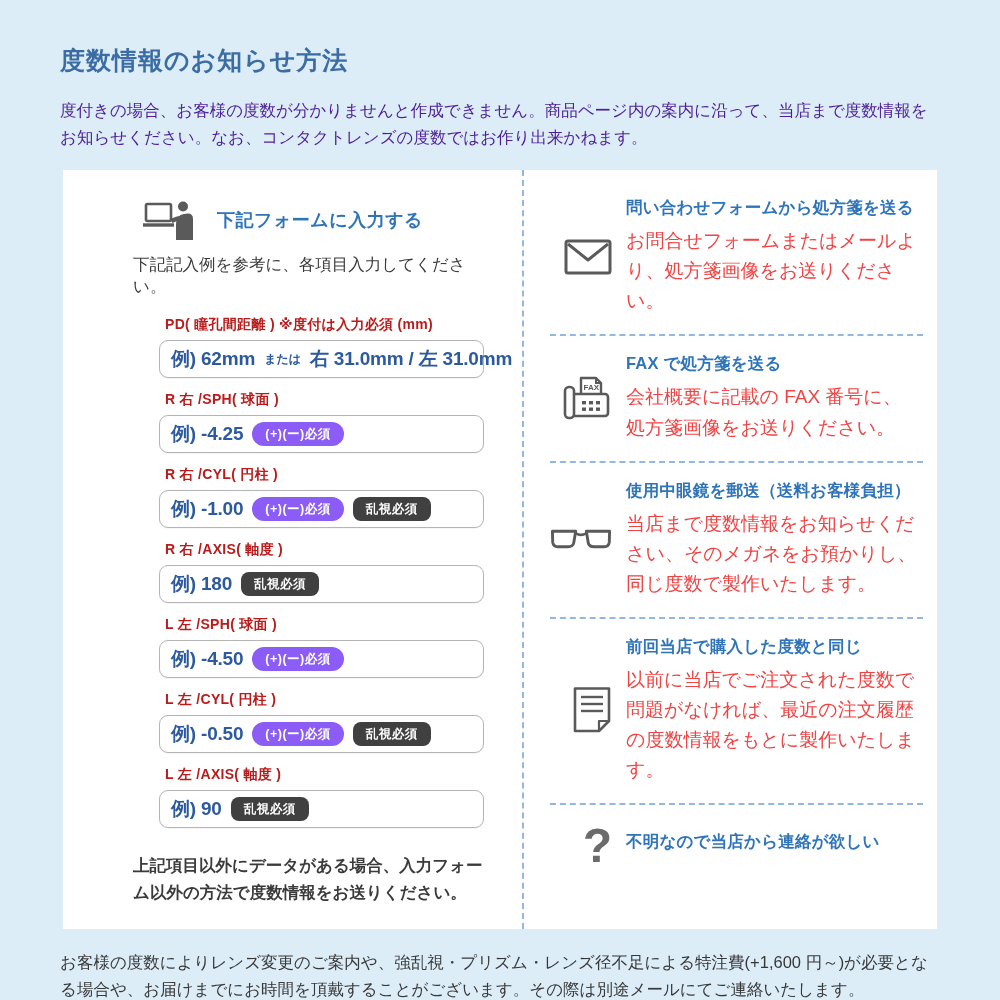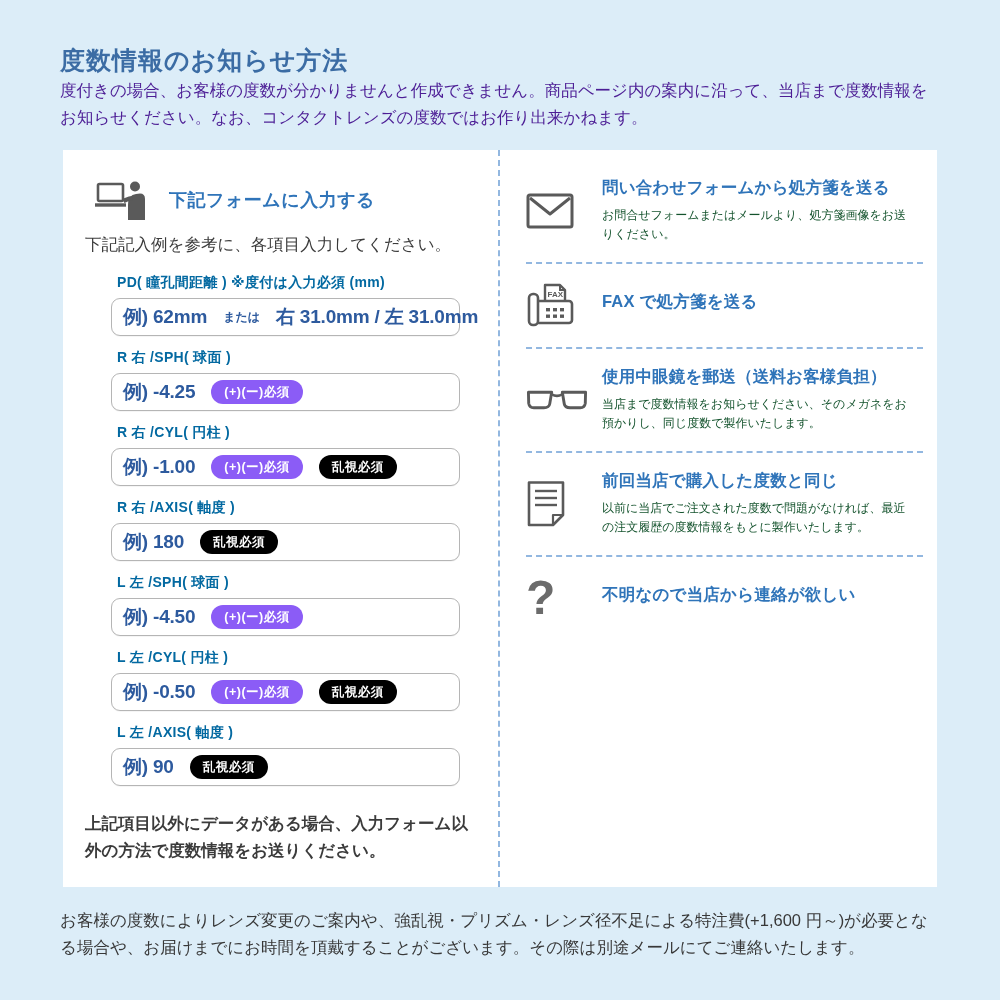--- a/index.html
+++ b/index.html
@@ -10,35 +10,37 @@
     font-family: "Liberation Sans", "DejaVu Sans", sans-serif;
     color: #3b3b3b;
   }
   .page { padding: 44px 60px 30px 60px; }
 
   .page-title {
     font-size: 25px;
     font-weight: bold;
     color: #3b6ca4;
     letter-spacing: 1px;
+    margin-bottom: 20px;
   }
   .intro {
     font-size: 16.5px;
     line-height: 1.62;
     color: #4c1d95;
     font-weight: 500;
     margin-bottom: 20px;
   }
 
   .card {
     background: #ffffff;
     display: flex;
     align-items: stretch;
     min-height: 716px;
     margin: 0 3px;
+    padding-left: 48px;
   }
   .col-left {
     width: 50%;
     padding: 24px 24px 24px 20px;
     border-right: 2px dashed #92b7e0;
   }
   .col-right {
     width: 50%;
     padding: 10px 14px 6px 26px;
     display: flex;
@@ -47,57 +49,57 @@
 
   
   .sec-head { display: flex; align-items: center; gap: 22px; margin: 6px 0 14px 12px; }
   .sec-title { font-size: 18px; font-weight: bold; color: #2f74b9; letter-spacing: 0.5px; }
   .instruction { font-size: 16.5px; font-weight: 500; color: #3b3b3b; margin: 0 0 18px 2px; }
 
   .field { margin: 0 14px 13px 28px; }
   .field-label {
     font-size: 14px;
     font-weight: bold;
-    color: #0369a1;
+    color: #b91c1c;
     margin: 0 0 6px 6px;
     letter-spacing: 0.3px;
   }
   .field-box {
     background: #fff;
     border: 1.5px solid #b5b5b5;
     border-radius: 9px;
     height: 38px;
     display: flex;
     align-items: center;
-    gap: 16px;
+    gap: 9px;
     padding: 0 11px;
     box-shadow: 0 1px 0 rgba(0,0,0,0.04);
   }
   .val { font-size: 19px; font-weight: bold; color: #2d5a9e; letter-spacing: -0.2px; white-space: nowrap; }
   .val-small { font-size: 12px; font-weight: bold; color: #2d5a9e; white-space: nowrap; }
   .pill {
     font-size: 12.5px;
     font-weight: bold;
     color: #ffffff;
     border-radius: 999px;
     padding: 3.5px 13px;
     white-space: nowrap;
     letter-spacing: 0.5px;
   }
   .pill.blue { background: #8b5cf6; }
-  .pill.orange { background: #000000; }
+  .pill.orange { background: #404040; border-radius: 8px; }
   .left-note { font-size: 16.5px; font-weight: 700; line-height: 1.6; margin: 24px 0 0 2px; color: #3b3b3b; }
 
   
   .method { display: flex; align-items: center; gap: 14px; padding: 17px 0 18px 0; }
   .method + .method { border-top: 2px dashed #92b7e0; }
-  .m-icon { width: 62px; flex: none; display: flex; justify-content: flex-start; align-items: center; }
+  .m-icon { width: 62px; flex: none; display: flex; justify-content: flex-end; align-items: center; }
   .m-text { flex: 1; padding-right: 6px; }
   .m-title { font-size: 16.5px; font-weight: bold; color: #2f74b9; margin-bottom: 7px; letter-spacing: 0.2px; }
-  .m-body { font-size: 12px; font-weight: 500; line-height: 1.58; color: #14532d; }
+  .m-body { font-size: 19px; font-weight: 500; line-height: 1.58; color: #ef4444; }
   .q-glyph { font-size: 48px; font-weight: bold; color: #6b6b6b; line-height: 1; font-family: "Liberation Sans", sans-serif; }
 
   .footer-note {
     font-size: 16.5px;
     font-weight: 500;
     line-height: 1.62;
     color: #383838;
     margin-top: 20px;
   }
   svg { display: block; }
@@ -219,20 +221,21 @@
                 <rect x="27" y="27" width="4" height="3.4"></rect>
                 <rect x="34" y="27" width="4" height="3.4"></rect>
               <rect x="20" y="33.5" width="4" height="3.4"></rect>
                 <rect x="27" y="33.5" width="4" height="3.4"></rect>
                 <rect x="34" y="33.5" width="4" height="3.4"></rect>
             </g>
           </svg>
         </div>
         <div class="m-text">
           <div class="m-title">FAX で処方箋を送る</div>
+          <div class="m-body">会社概要に記載の FAX 番号に、処方箋画像をお送りください。</div>
         </div>
       </div>
 
       <div class="method">
         <div class="m-icon">
           <svg width="62" height="24" viewBox="0 0 64 24">
             <path d="M2.5 4 L26.5 4 L24.5 16 Q23.8 20 18.5 20 L8 20 Q3.5 20 2.8 15.5 Z" fill="none" stroke="#5a5a5a" stroke-width="3" stroke-linejoin="round"></path>
             <path d="M37.5 4 L61.5 4 L61.2 15.5 Q60.5 20 56 20 L45.5 20 Q40.2 20 39.5 16 Z" fill="none" stroke="#5a5a5a" stroke-width="3" stroke-linejoin="round"></path>
             <path d="M26.5 6 Q32 9.5 37.5 6" fill="none" stroke="#5a5a5a" stroke-width="2.6"></path>
           </svg>

